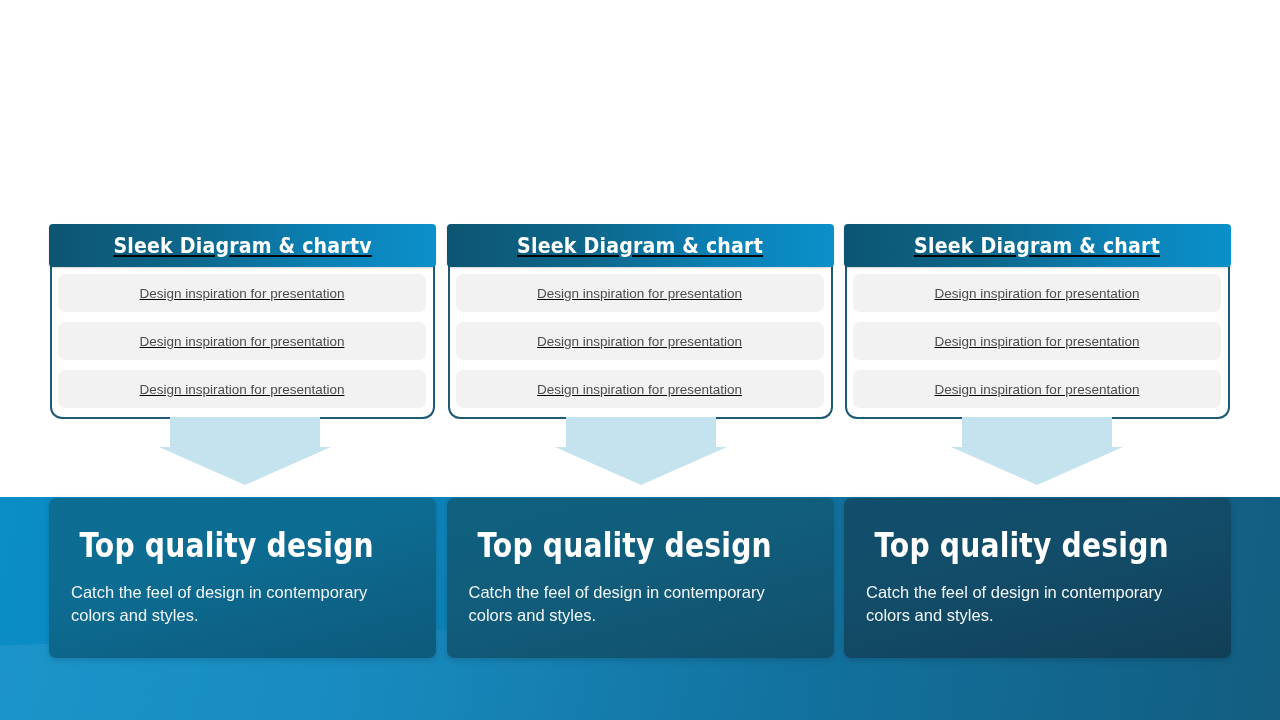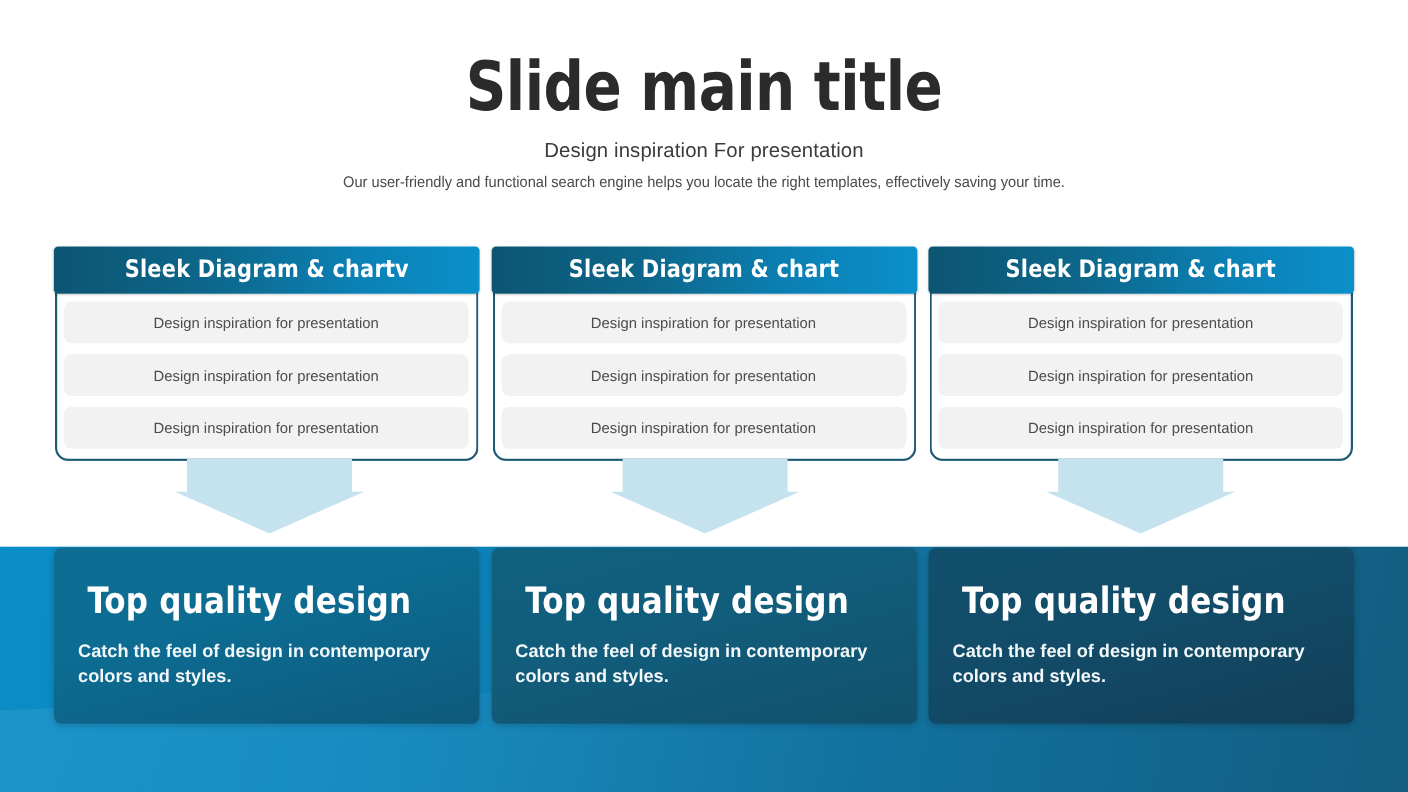--- a/index.html
+++ b/index.html
@@ -67,20 +67,21 @@
     position:absolute;
     left:49px; top:224px;
     width:1182px; height:196px;
     display:flex;
     justify-content:space-between;
   }
   .column {
     position:relative;
     width:387px;
     height:196px;
+    text-decoration:underline;
   }
 
   
   .panel-outline {
     position:absolute;
     left:1px; top:18px;
     width:385px; height:177px;
     border:2px solid #1d5a75;
     border-top:none;
     border-radius:0 0 12px 12px;
@@ -162,35 +163,30 @@
     color:#ffffff;
     line-height:36px;
     letter-spacing:0.2px;
     transform:scaleX(0.95);
   }
   .card-body {
     margin-top:17px;
     font-size:16.5px;
     line-height:23px;
     color:#f2f7fa;
-    font-weight:700;
+    font-weight:400;
   }
 </style>
 </head>
 <body>
 
 <div id="slide">
 
   <div class="bg-band"></div>
 
-  <div class="head-wrap">
-    <div class="slide-title">Slide main title</div>
-    <div class="slide-subtitle">Design inspiration For presentation</div>
-    <div class="slide-desc">Our user-friendly and functional search engine helps you locate the right templates, effectively saving your time.</div>
-  </div>
 
   <div class="columns">
 
     <div class="column">
       <div class="panel-outline"></div>
       <div class="col-header">
         <span class="col-header-text">Sleek Diagram  &amp; chartv</span>
       </div>
       <div class="col-list">
         <div class="list-row">

